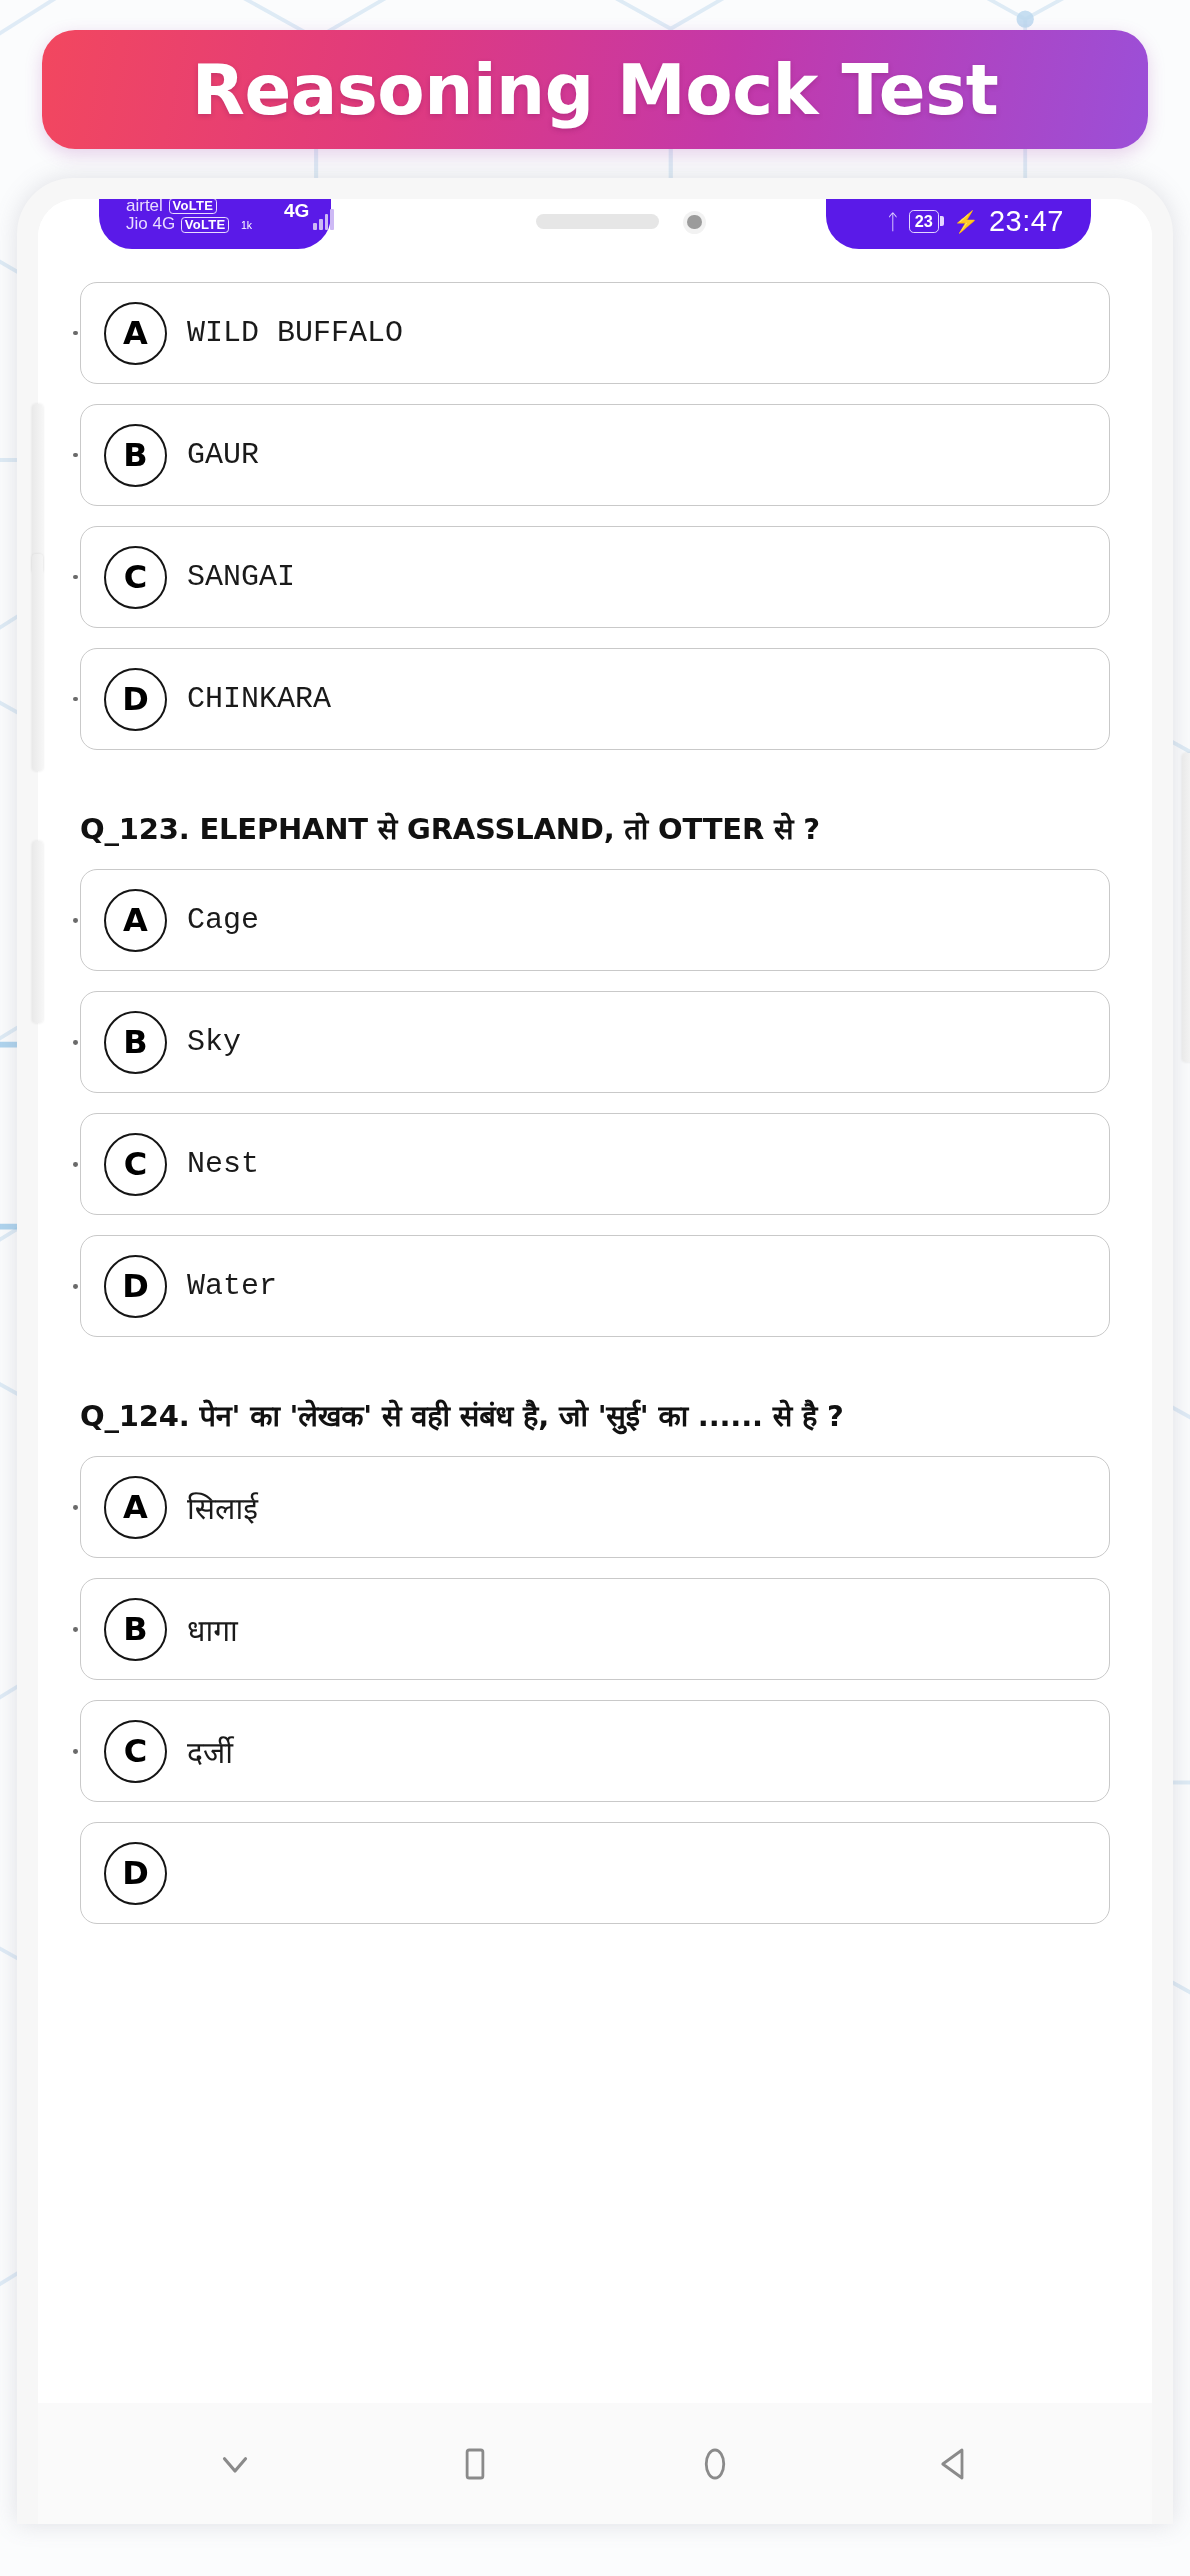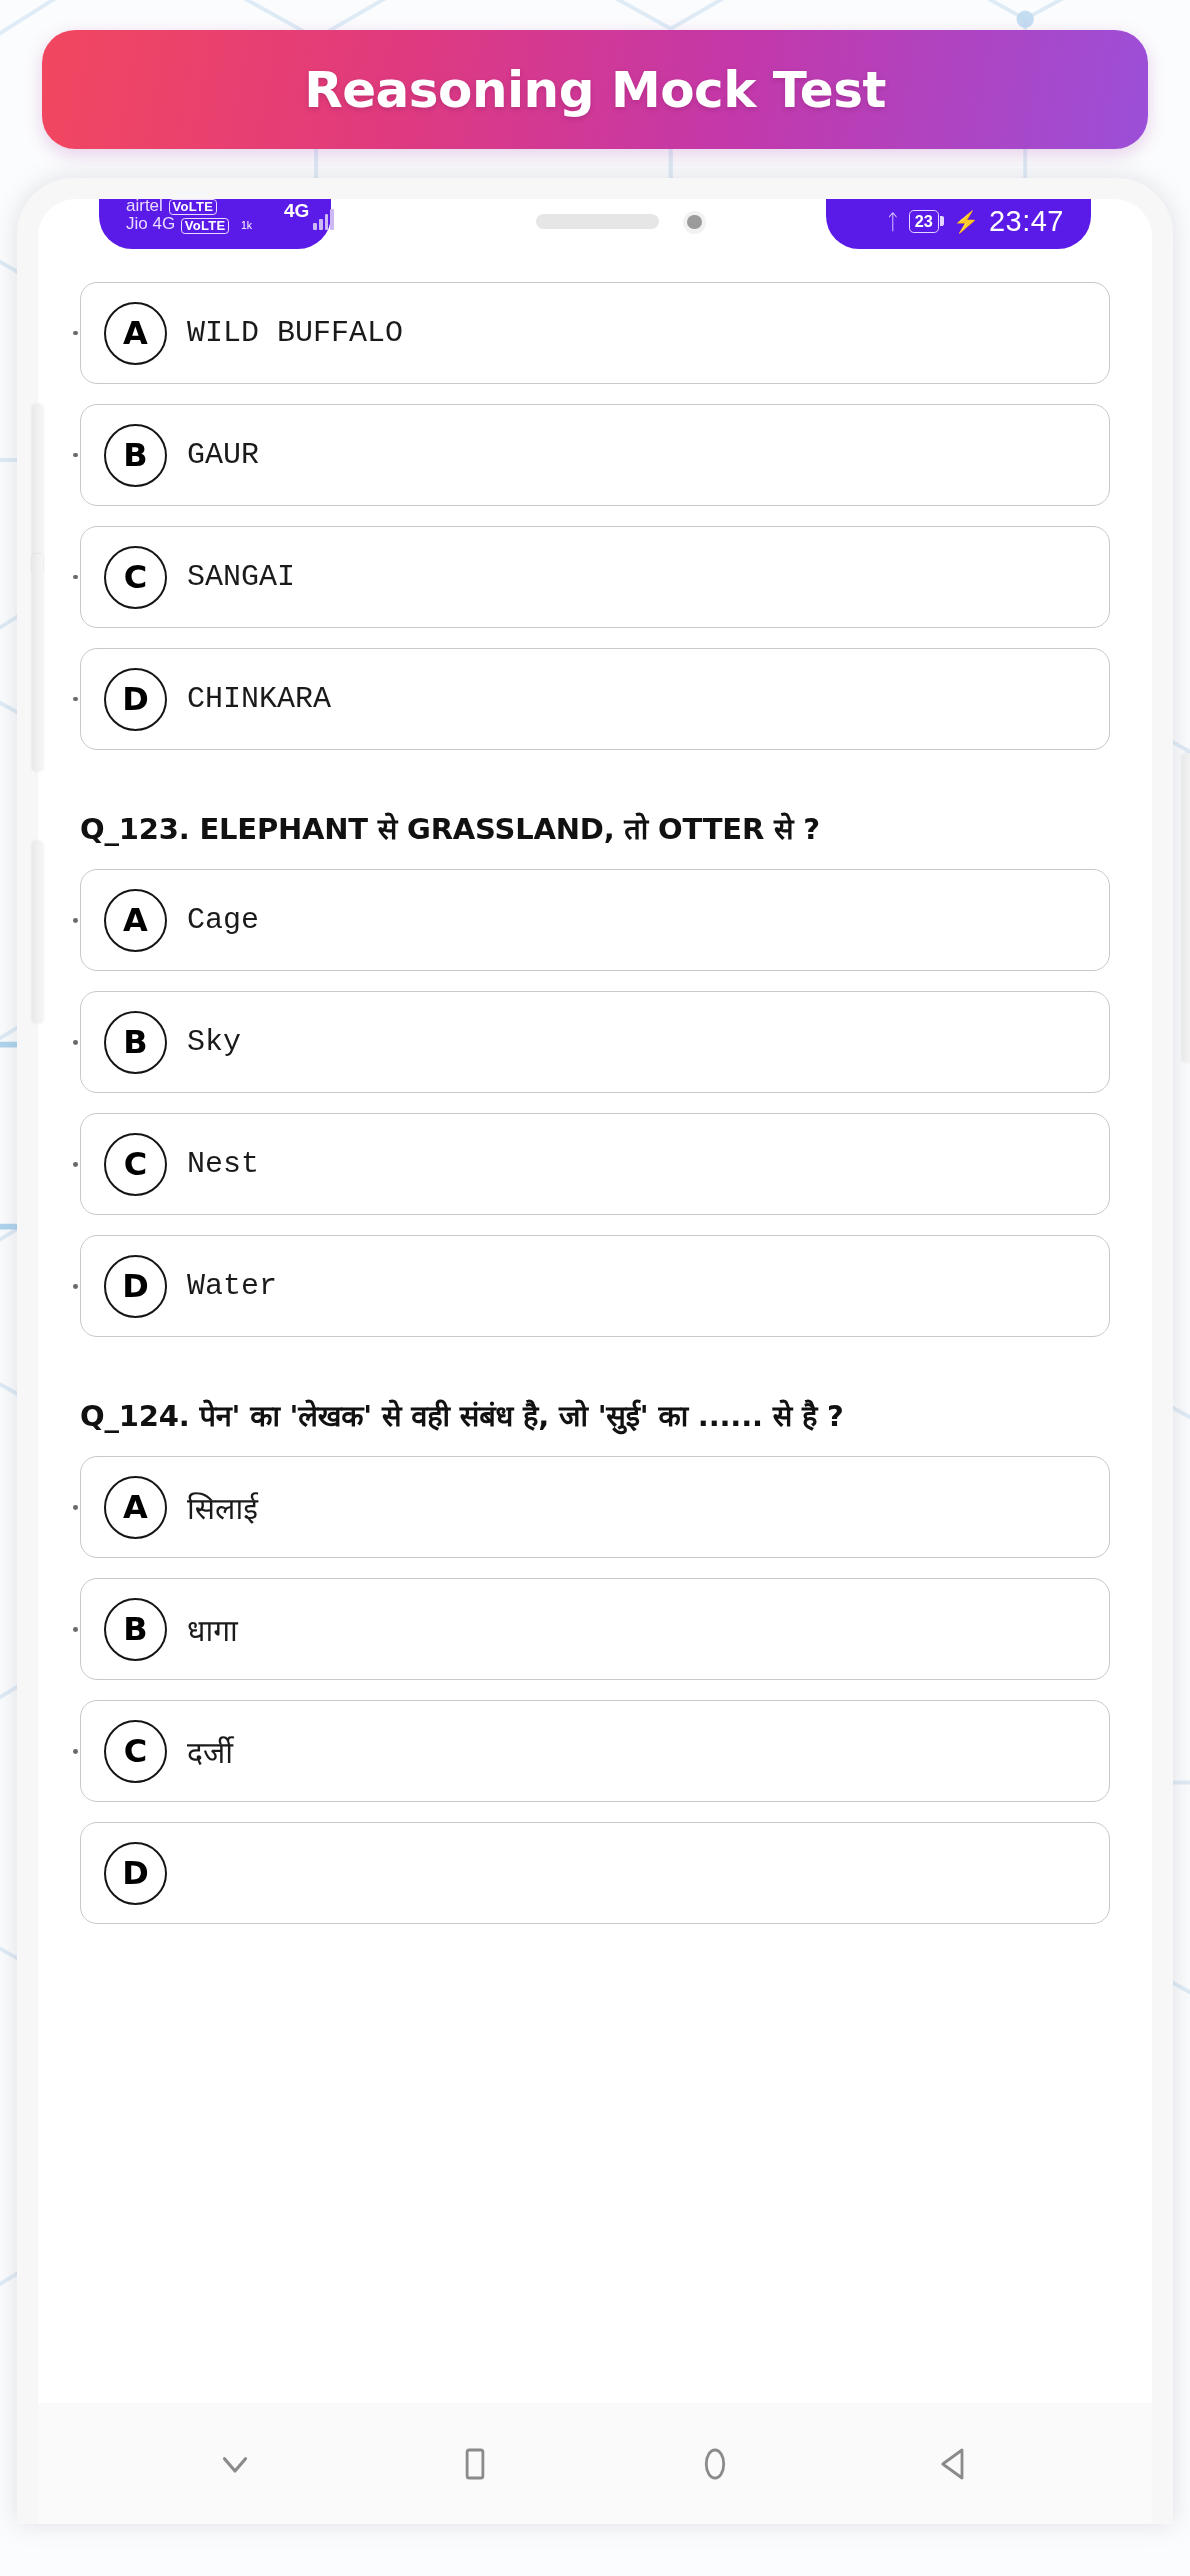--- a/index.html
+++ b/index.html
@@ -29,21 +29,21 @@
     left:42px; top:30px;
     width:1106px; height:119px;
     border-radius:33px;
     display:flex; align-items:center; justify-content:center;
     box-shadow:0 5.8px 17px rgba(160,60,170,.22);
     z-index:5;
   }
   #banner-title {
     font-family:"DejaVu Sans", sans-serif;
     font-weight:bold;
-    font-size:50px;
+    font-size:69px;
     letter-spacing:-0.5px;
     color:#ffffff;
     text-shadow:0 1.9px 4.8px rgba(120,20,90,.30);
     white-space:nowrap;
   }
 
   
   #phone {
     position:absolute;
     left:17px; top:178px;
@@ -98,21 +98,21 @@
     position:absolute;
     left:88px; top:-1.9px;
     display:flex; align-items:center; gap:11.5px;
     z-index:3;
   }
   .carrier-lines {
     display:flex; flex-direction:column;
     line-height:1.08;
   }
   .carrier-row {
-    display:flex; align-items:flex-end; gap:5.8px;
+    display:flex; align-items:center; gap:5.8px;
     font-size:17px; color:#e9dcff;
     white-space:nowrap;
   }
   .volte-badge {
     font-size:13px; font-weight:bold;
     border:1.4px solid #e9dcff;
     border-radius:3.8px;
     padding:0 2.9px;
     color:#ffffff;
     letter-spacing:0.3px;

